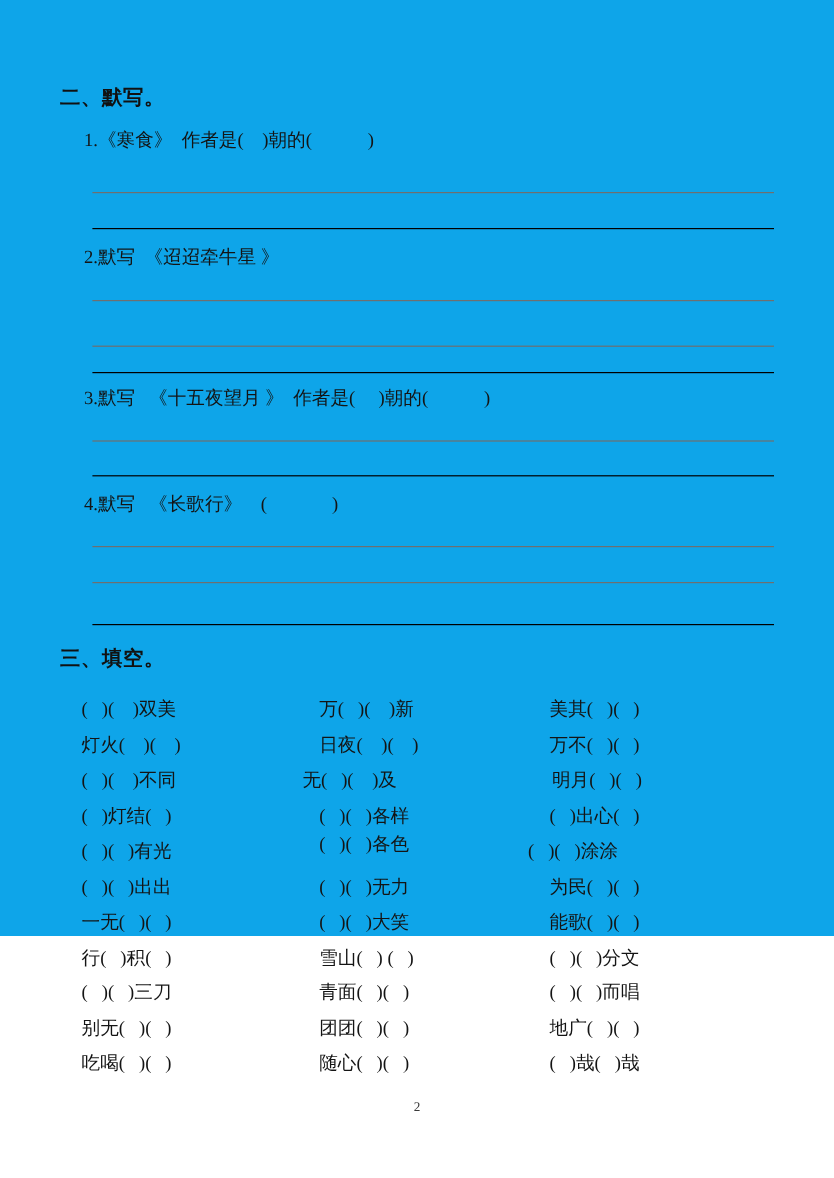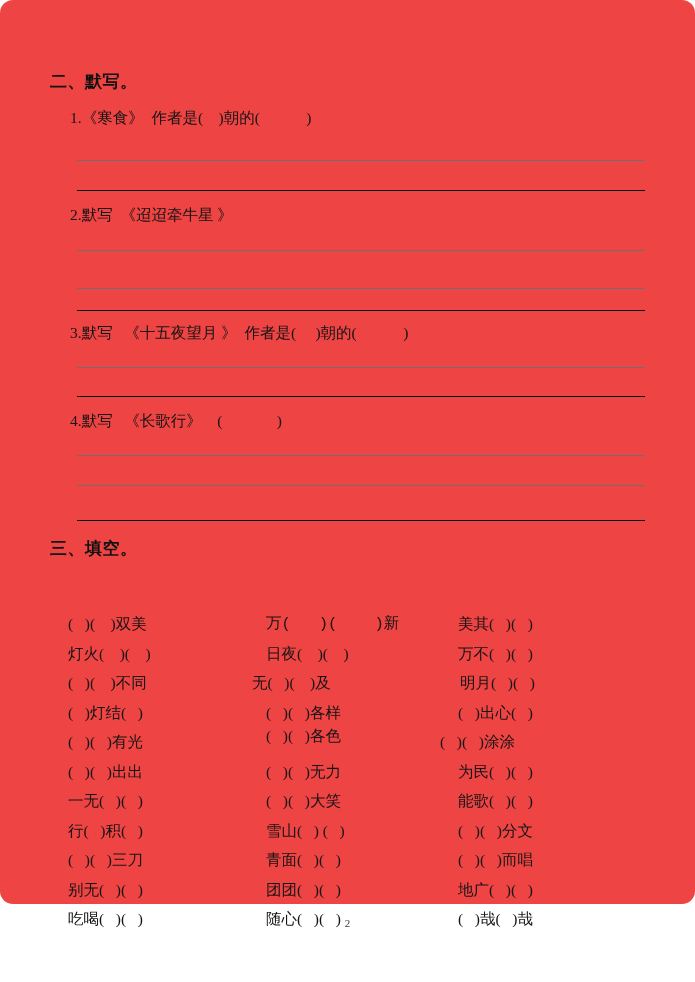--- a/index.html
+++ b/index.html
@@ -13,23 +13,22 @@
     position: relative;
     font-family: "Liberation Serif", "DejaVu Serif", serif;
     color: #1a1a1a;
     overflow: hidden;
   }
 
   .page {
     position: absolute;
     left: 0; top: 0;
     width: 695px;
-    height: 904px;
-    background: #ef4444;
-    border-radius: 13px;
+    height: 780px;
+    background: #0ea5e9;
   }
 
   
   .section-heading {
     position: absolute;
     font-family: "DejaVu Sans", "Liberation Sans", sans-serif;
     font-weight: bold;
     font-size: 17px;
     letter-spacing: 0.5px;
     color: #111;
@@ -68,21 +67,20 @@
     left: 0;
     top: 0;
     width: 695px;
   }
   .fill-cell {
     position: absolute;
     font-size: 15.5px;
     line-height: 22px;
     white-space: pre;
     color: #141414;
-    margin-top: 32px;
   }
 
   
   .page-number {
     position: absolute;
     top: 917px;
     left: 0;
     width: 695px;
     text-align: center;
     font-size: 11px;
@@ -111,21 +109,21 @@
       <div class="rule-line" style="top: 396px;"></div>
       <div class="rule-line light" style="top: 455px;"></div>
       <div class="rule-line light" style="top: 485px;"></div>
       <div class="rule-line" style="top: 520px;"></div>
     </div>
 
   <div class="section-heading" id="heading-fill" style="left: 50px; top: 537px;">三、填空。</div>
 
   <div class="fill-grid" id="fill-grid-block">
       <div class="fill-cell" style="left: 68px; top: 581px;">(   )(    )双美</div>
-      <div class="fill-cell" style="left: 266px; top: 581px; font-family: Liberation Mono, monospace;">万(   )(    )新</div>
+      <div class="fill-cell" style="left: 266px; top: 581px;">万(   )(    )新</div>
       <div class="fill-cell" style="left: 458px; top: 581px;">美其(   )(   )</div>
       <div class="fill-cell" style="left: 68px; top: 610.5px;">灯火(    )(    )</div>
       <div class="fill-cell" style="left: 266px; top: 610.5px;">日夜(    )(    )</div>
       <div class="fill-cell" style="left: 458px; top: 610.5px;">万不(   )(   )</div>
       <div class="fill-cell" style="left: 68px; top: 640px;">(   )(    )不同</div>
       <div class="fill-cell" style="left: 252px; top: 640px;">无(   )(    )及</div>
       <div class="fill-cell" style="left: 460px; top: 640px;">明月(   )(   )</div>
       <div class="fill-cell" style="left: 68px; top: 669.5px;">(   )灯结(   )</div>
       <div class="fill-cell" style="left: 266px; top: 669.5px;">(   )(   )各样</div>
       <div class="fill-cell" style="left: 458px; top: 669.5px;">(   )出心(   )</div>

